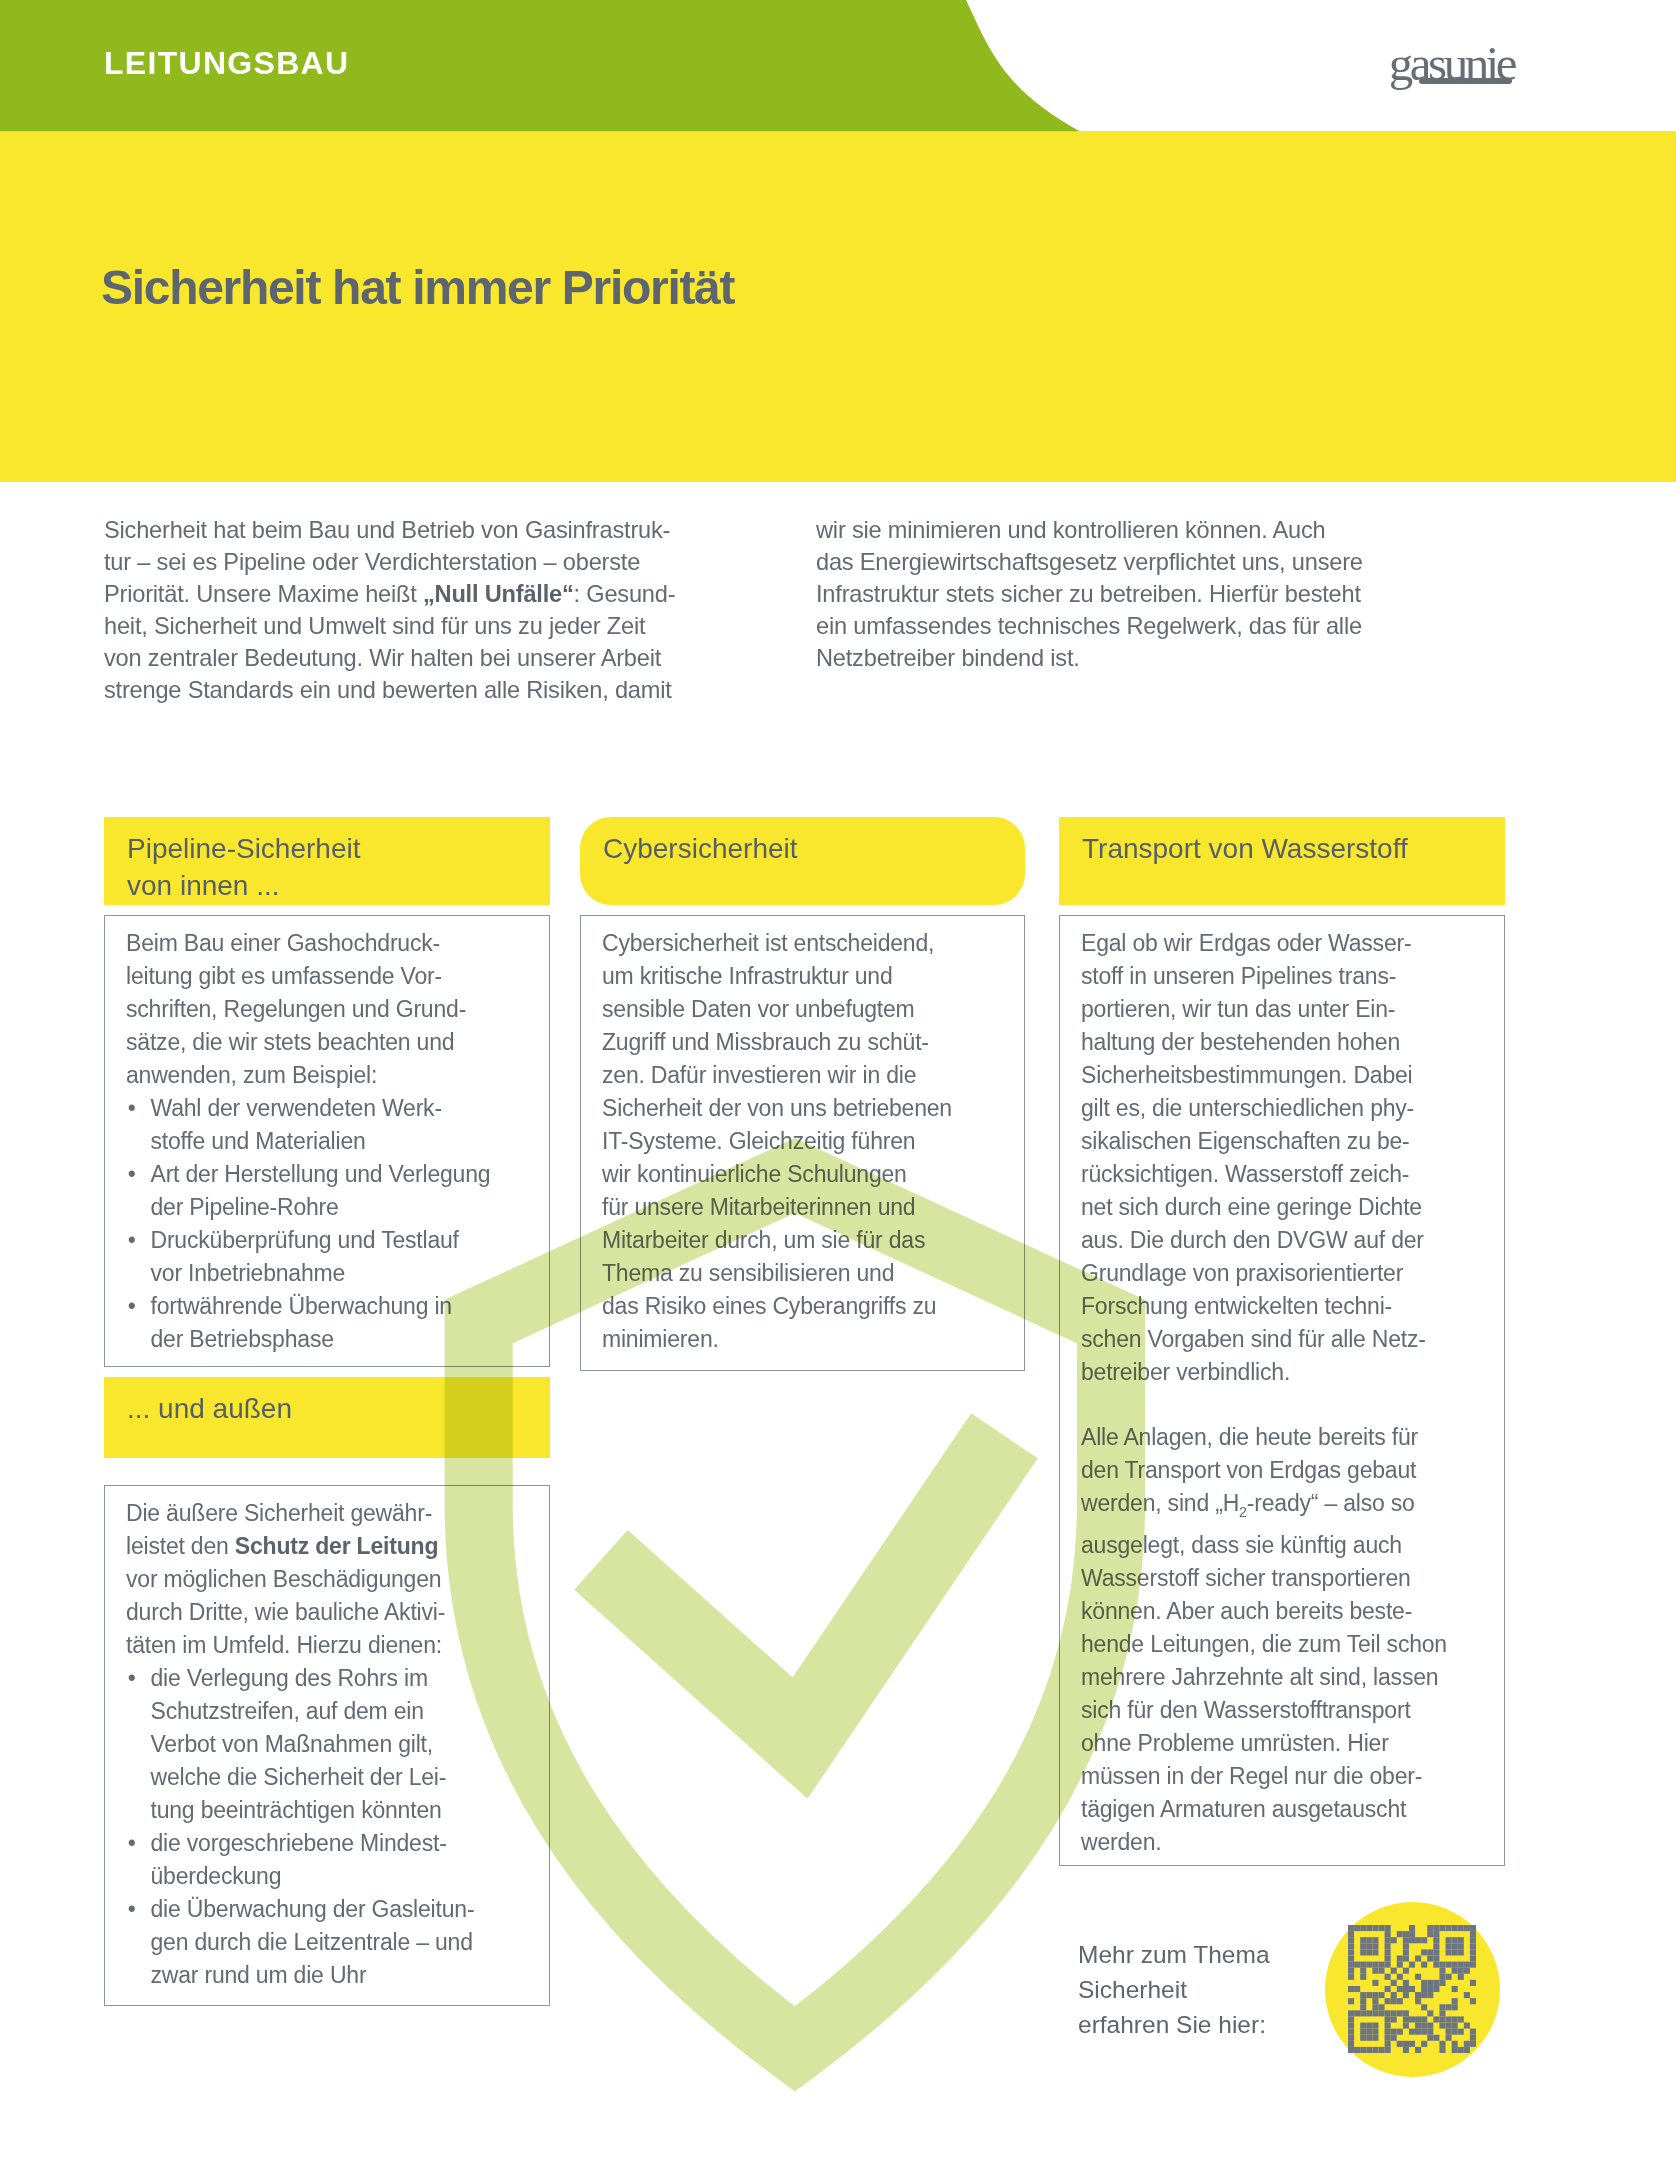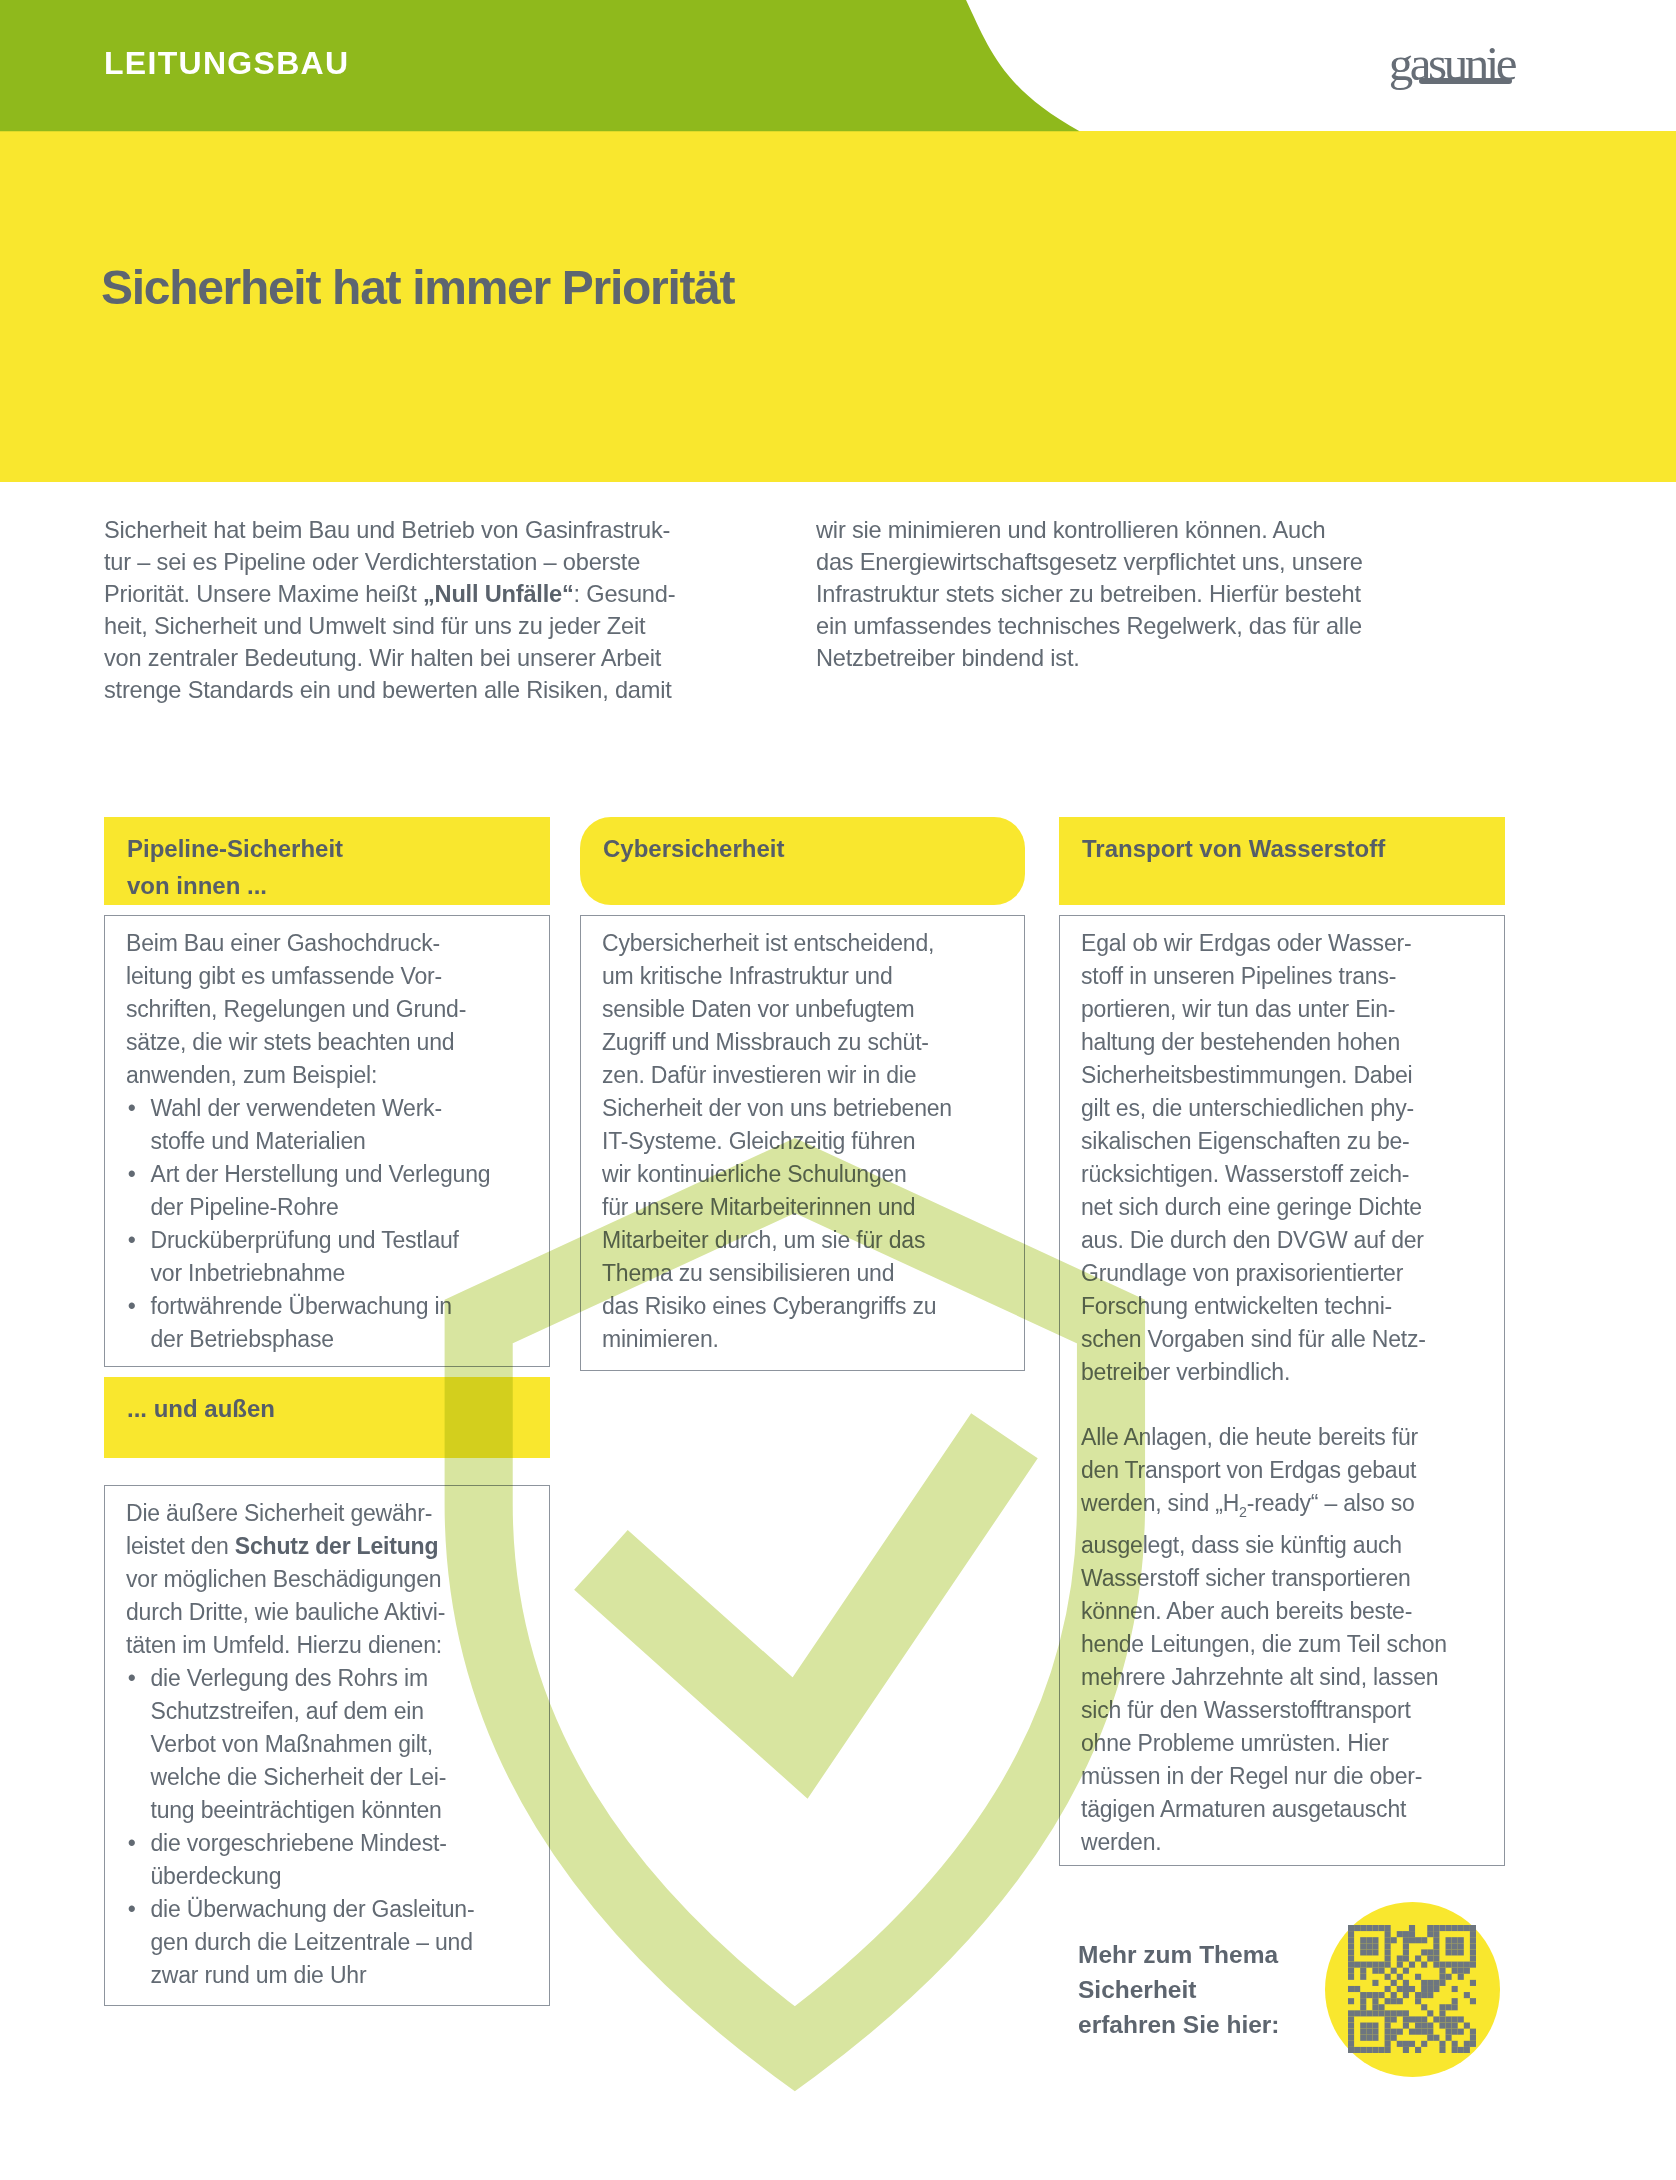--- a/index.html
+++ b/index.html
@@ -42,21 +42,21 @@
   .intro{
     position:absolute;top:514px;width:703px;
     font-size:23.6px;line-height:32px;letter-spacing:-0.2px;color:var(--ink);
     white-space:pre-line;
   }
   .intro-1{left:104px;}
   .intro-2{left:816px;}
   
   .colhead{
     position:absolute;top:817px;height:88px;background:var(--yellow);
-    padding:13px 17.5px 0 23px;font-size:24px;font-weight:700;color:var(--ink-strong);
+    padding:13px 17.5px 0 23px;font-size:28px;font-weight:400;color:var(--ink-strong);
     line-height:37px;white-space:pre-line;
   }
   .ch1{left:104px;width:446px;}
   .ch2{left:580px;width:445px;border-radius:31px;}
   .ch3{left:1059px;width:446px;}
   .tbox{
     position:absolute;border:1.7px solid var(--border);background:transparent;
     padding:11.4px 14px 8.7px 21px;
     font-size:23px;line-height:33px;letter-spacing:-0.2px;color:var(--ink);
   }
@@ -72,21 +72,21 @@
   .tbox li::before{content:"\2022";position:absolute;left:1.7px;top:0;color:var(--ink);}
   sub{font-size:0.62em;}
   b{font-weight:700;color:#5a626c;}
   
   .watermark{
     position:absolute;left:0;top:0;mix-blend-mode:multiply;pointer-events:none;
   }
   
   .cta{
     position:absolute;left:1078px;top:1937px;width:262px;
-    font-size:24.5px;font-weight:700;line-height:35px;color:#5d656f;white-space:pre-line;
+    font-size:24.5px;font-weight:400;line-height:35px;color:#5d656f;white-space:pre-line;
   }
   .qr-circle{
     position:absolute;left:1325px;top:1902px;width:175px;height:175px;
     border-radius:50%;background:var(--yellow);
   }
   .qr-circle svg{position:absolute;left:23px;top:23px;}
 </style>
 </head>
 <body>
 

